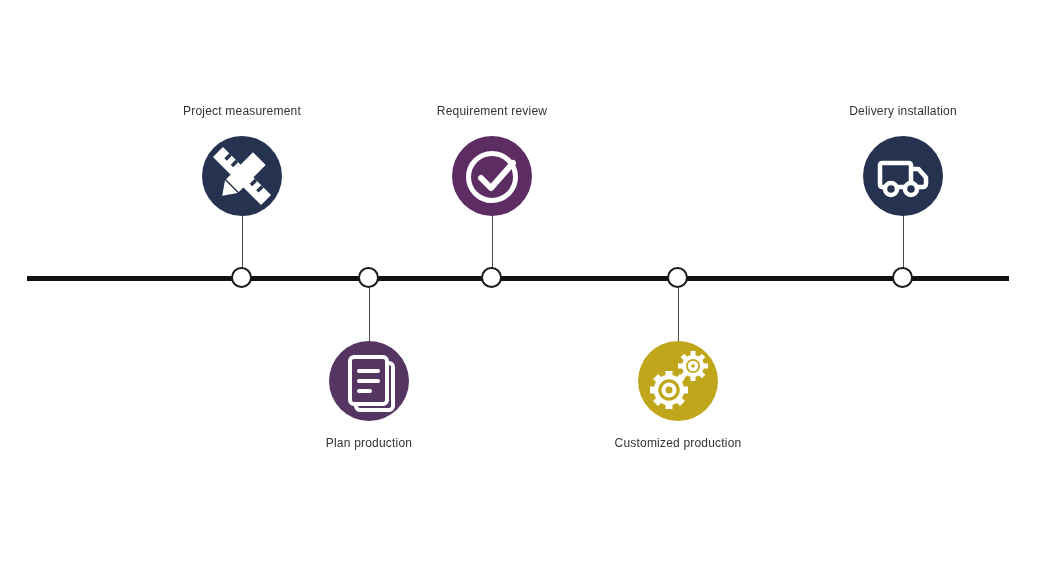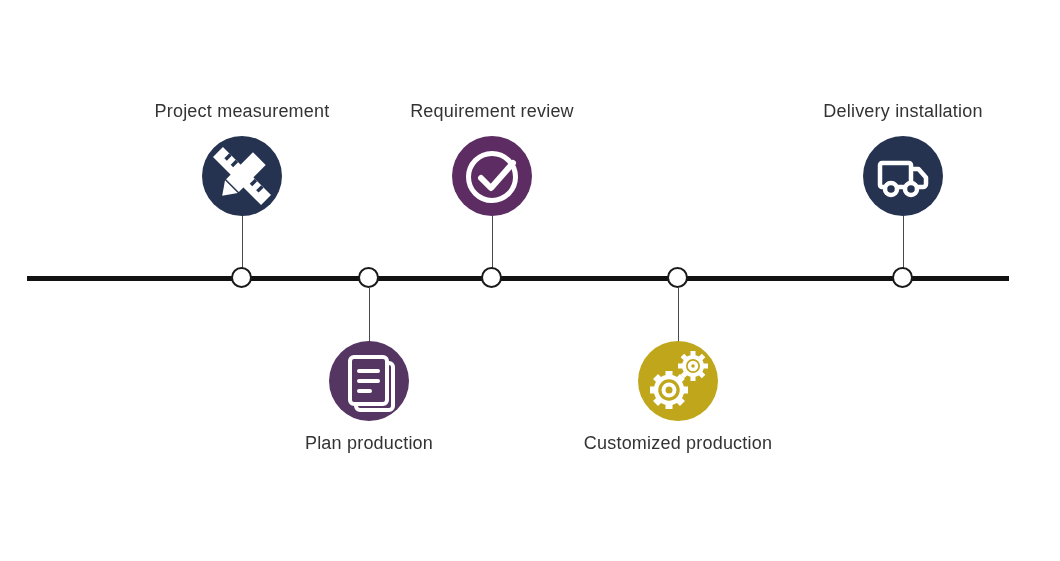--- a/index.html
+++ b/index.html
@@ -11,21 +11,21 @@
     font-family:"Liberation Sans", sans-serif;
   }
   .main-line{
     position:absolute;left:27px;top:276px;width:982px;height:5px;
     background:#121212;z-index:1;
   }
   .step{position:absolute;top:0;height:100%;width:240px;left:calc(var(--x) - 120px);z-index:2;}
   .s1{--x:136px}.s2{--x:242px}.s3{--x:369px}.s4{--x:492px}.s5{--x:678px}.s6{--x:903px}
   .label{
     position:absolute;width:100%;text-align:center;
-    font-size:18px;color:#333333;letter-spacing:.2px;line-height:22px;
+    font-size:12px;color:#333333;letter-spacing:.2px;line-height:22px;
   }
   .above .label{top:100px;}
   .below .label{top:432px;}
   .connector{position:absolute;left:119.5px;width:1px;background:#4a4a4a;z-index:1;}
   .above .connector{top:216px;height:52px;}
   .below .connector{top:288px;height:54px;}
   .icon-circle{
     position:absolute;left:80px;width:80px;height:80px;border-radius:50%;z-index:2;
   }
   .above .icon-circle{top:136px;}

